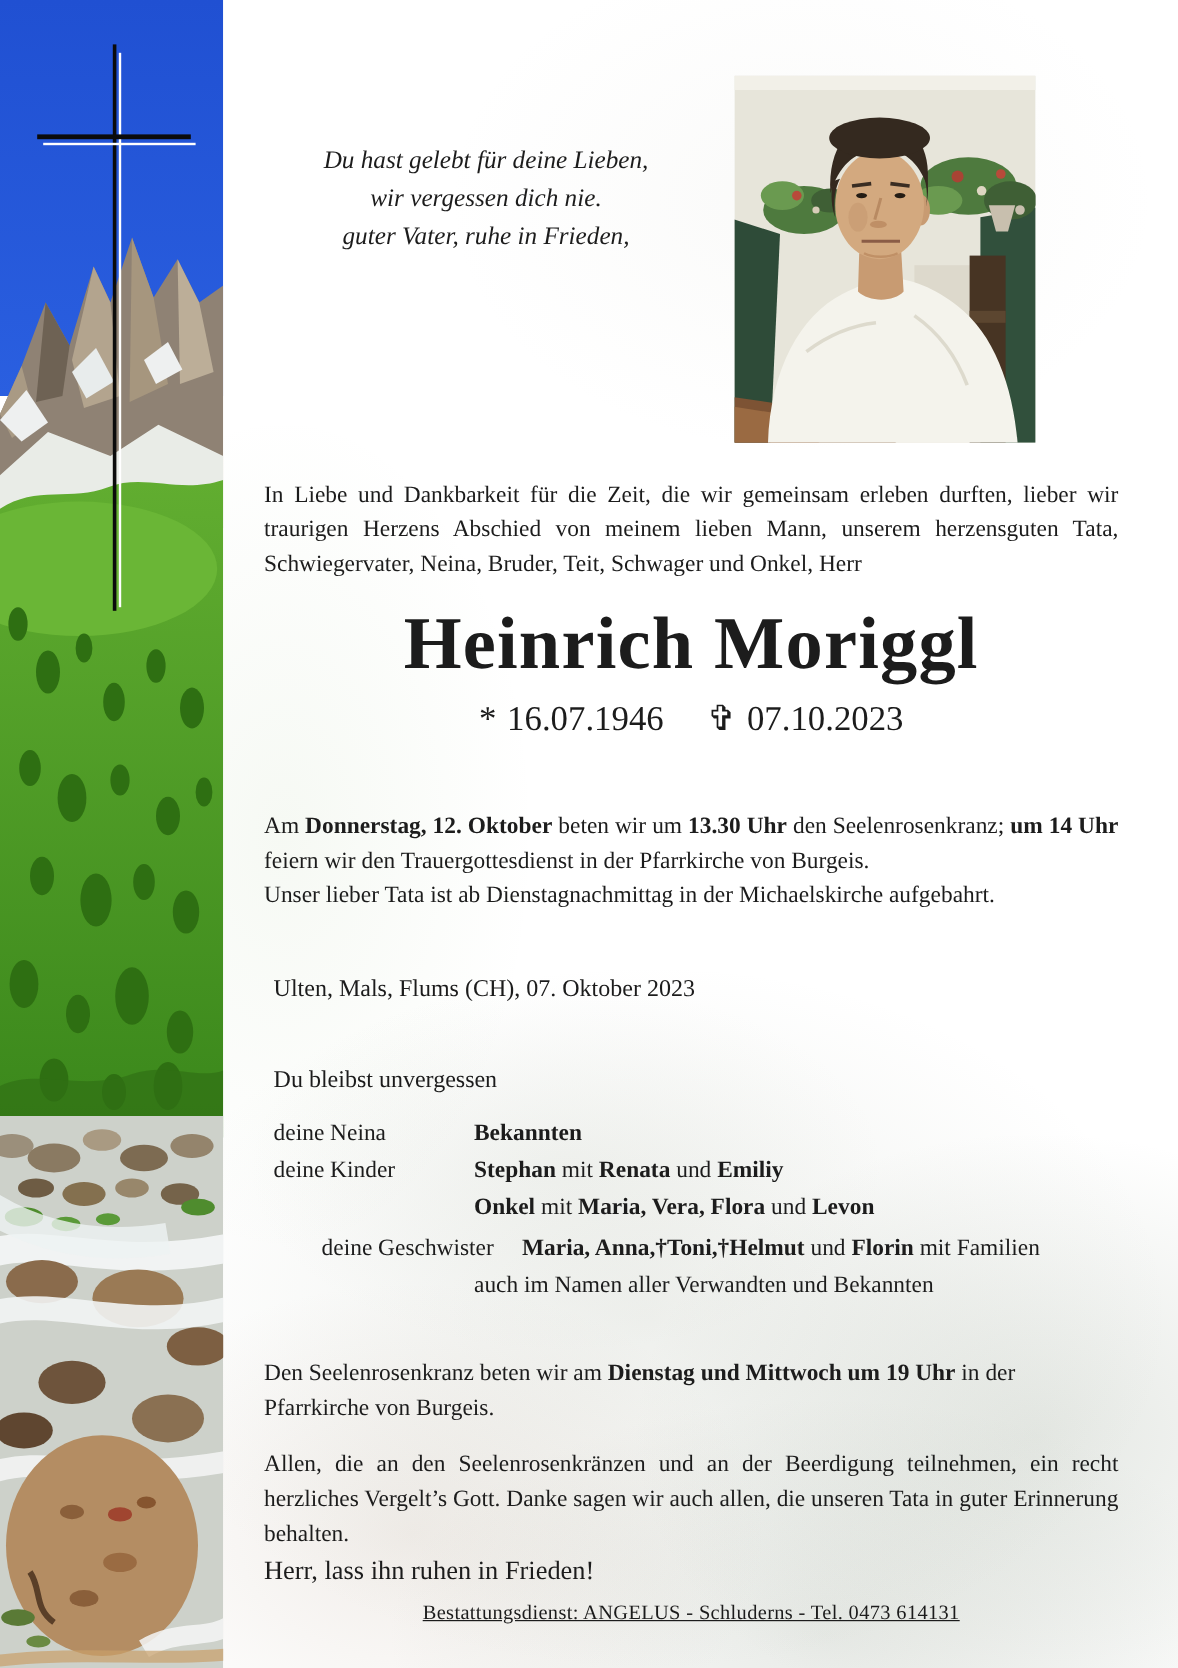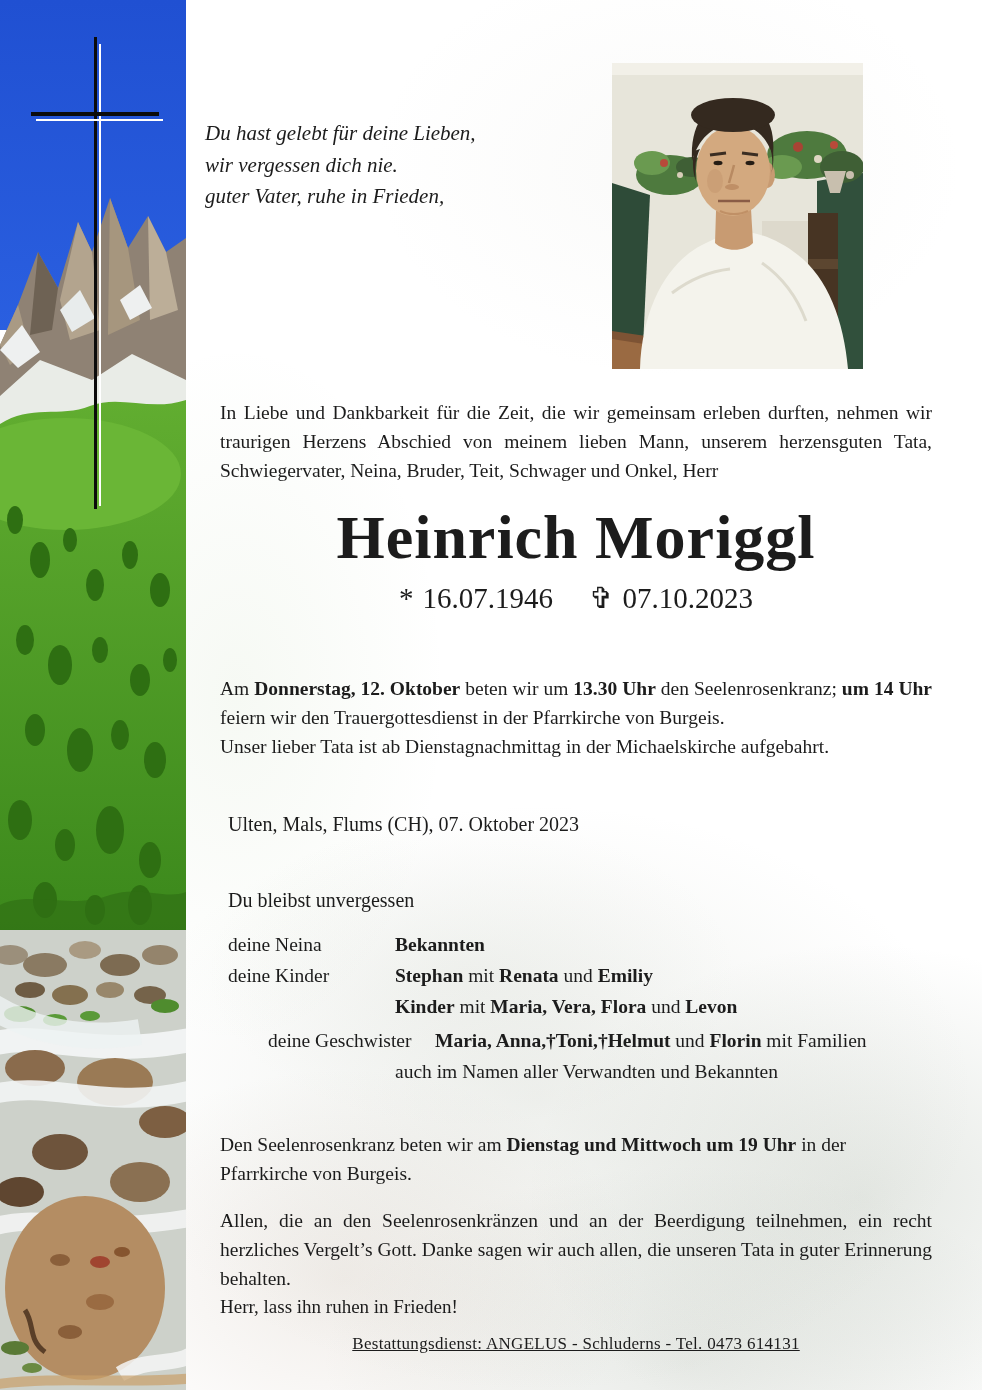--- a/index.html
+++ b/index.html
@@ -24,21 +24,21 @@
       radial-gradient(300px 500px at 24% 50%, rgba(140,180,110,0.08), transparent 70%),
       radial-gradient(620px 420px at 55% 79%, rgba(150,160,140,0.16), transparent 70%),
       radial-gradient(480px 360px at 88% 86%, rgba(135,150,130,0.22), transparent 70%),
       radial-gradient(420px 300px at 35% 92%, rgba(185,165,145,0.20), transparent 70%),
       radial-gradient(520px 280px at 70% 98%, rgba(160,170,155,0.24), transparent 70%),
       radial-gradient(380px 220px at 48% 70%, rgba(170,180,160,0.10), transparent 70%);
   }
   
   .content { position:absolute; inset:0; z-index:3; }
   .poem {
-    position:absolute; left:205px; top:118px; width:400px; text-align:left;
+    position:absolute; left:205px; top:118px; width:400px; text-align:center;
     font-style:italic; font-size:21px; line-height:31.5px;
   }
   .photo { position:absolute; left:612px; top:63px; width:251px; height:306px; }
   .photo svg { display:block; width:251px; height:306px; }
   .intro {
     position:absolute; left:220px; top:398px; width:712px; margin:0;
     font-size:19.5px; line-height:29px; text-align:justify;
   }
   .name {
     position:absolute; left:220px; top:502px; width:712px; margin:0;
@@ -61,21 +61,21 @@
   .frow.gap { margin-top:3px;margin-left:40px; }
   .flabel { width:167px; flex:none; }
   .rosary {
     position:absolute; left:220px; top:1130px; width:712px; margin:0;
     font-size:19.5px; line-height:29px;
   }
   .thanks {
     position:absolute; left:220px; top:1206px; width:712px; margin:0;
     font-size:19.5px; line-height:29px; text-align:justify;
   }
-  .closing { position:absolute; left:220px; top:1296px; margin:0; font-size:19px; }
+  .closing { position:absolute; left:220px; top:1296px; margin:0; font-size:22px; }
   .footer {
     position:absolute; left:220px; top:1334px; width:712px; margin:0;
     text-align:center; font-size:17px; letter-spacing:0.3px;text-decoration:underline;
   }
   .b { font-weight:bold; }
 </style>
 </head>
 <body>
 
 <div class="page">
@@ -238,21 +238,21 @@
         <path d="M130,90 L146,92" stroke="#3a2d22" stroke-width="3" fill="none"></path>
         <ellipse cx="106" cy="100" rx="4.5" ry="2.2" fill="#241c14"></ellipse>
         <ellipse cx="138" cy="100" rx="4.5" ry="2.2" fill="#241c14"></ellipse>
         <path d="M122,102 C120,110 118,116 117,120" stroke="#b88a62" stroke-width="2.5" fill="none"></path>
         <ellipse cx="120" cy="124" rx="7" ry="3" fill="#bf8f66"></ellipse>
         <path d="M106,138 L138,138" stroke="#8a5c46" stroke-width="2.5" fill="none"></path>
         <path d="M108,148 C116,152 128,152 136,148" stroke="#c09066" stroke-width="2" fill="none"></path>
       </svg>
     </div>
 
-    <p class="intro">In Liebe und Dankbarkeit für die Zeit, die wir gemeinsam erleben durften, nehmen wir traurigen Herzens Abschied von meinem lieben Mann, unserem herzensguten Tata, Schwiegervater, Neina, Bruder, Teit, Schwager und Onkel, Herr</p>
+    <p class="intro">In Liebe und Dankbarkeit für die Zeit, die wir gemeinsam erleben durften, lieber wir traurigen Herzens Abschied von meinem lieben Mann, unserem herzensguten Tata, Schwiegervater, Neina, Bruder, Teit, Schwager und Onkel, Herr</p>
 
     <h1 class="name">Heinrich Moriggl</h1>
     <div class="dates">
       <span class="sym-b">*</span><span>16.07.1946</span><span class="sym-d">✞</span><span>07.10.2023</span>
     </div>
 
     <p class="service"><span>Am </span><span class="b">Donnerstag, 12. Oktober</span><span> beten wir um </span><span class="b">13.30 Uhr</span><span> den Seelenrosenkranz; </span><span class="b">um 14 Uhr</span><span> feiern wir den Trauergottesdienst in der Pfarrkirche von Burgeis.
 Unser lieber Tata ist ab Dienstagnachmittag in der Michaelskirche aufgebahrt.</span></p>
 
     <p class="place">Ulten, Mals, Flums (CH), 07. Oktober 2023</p>
@@ -262,21 +262,21 @@
       <div class="frow">
         <span class="flabel">deine Neina</span>
         <span class="fval"><span class="b">Bekannten</span></span>
       </div>
       <div class="frow">
         <span class="flabel">deine Kinder</span>
         <span class="fval"><span class="b">Stephan</span><span> mit </span><span class="b">Renata</span><span> und </span><span class="b">Emiliy</span></span>
       </div>
       <div class="frow">
         <span class="flabel"></span>
-        <span class="fval"><span class="b">Kinder</span><span> mit </span><span class="b">Maria, Vera, Flora</span><span> und </span><span class="b">Levon</span></span>
+        <span class="fval"><span class="b">Onkel</span><span> mit </span><span class="b">Maria, Vera, Flora</span><span> und </span><span class="b">Levon</span></span>
       </div>
       <div class="frow gap">
         <span class="flabel">deine Geschwister</span>
         <span class="fval"><span class="b">Maria, Anna,†Toni,†Helmut</span><span> und </span><span class="b">Florin</span><span> mit Familien</span></span>
       </div>
       <div class="frow">
         <span class="flabel"></span>
         <span class="fval"><span>auch im Namen aller Verwandten und Bekannten</span></span>
       </div>
     </div>

